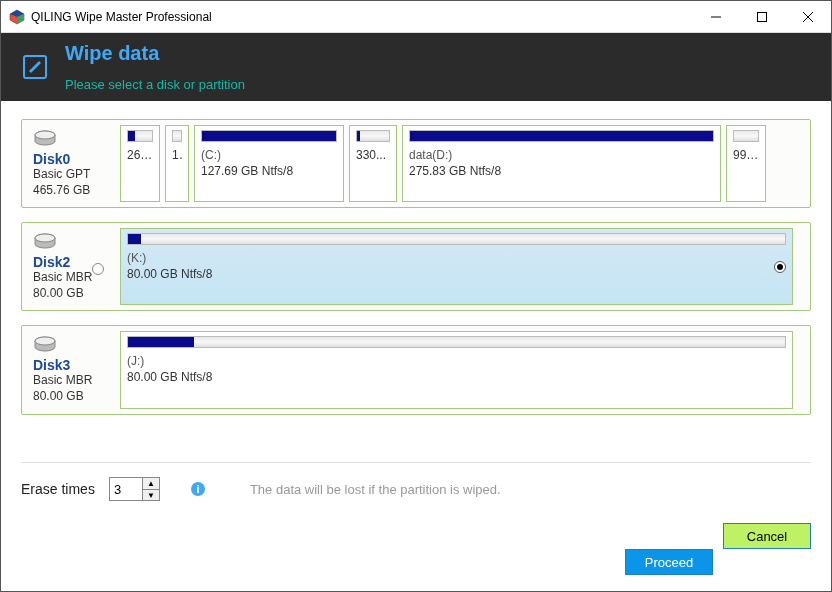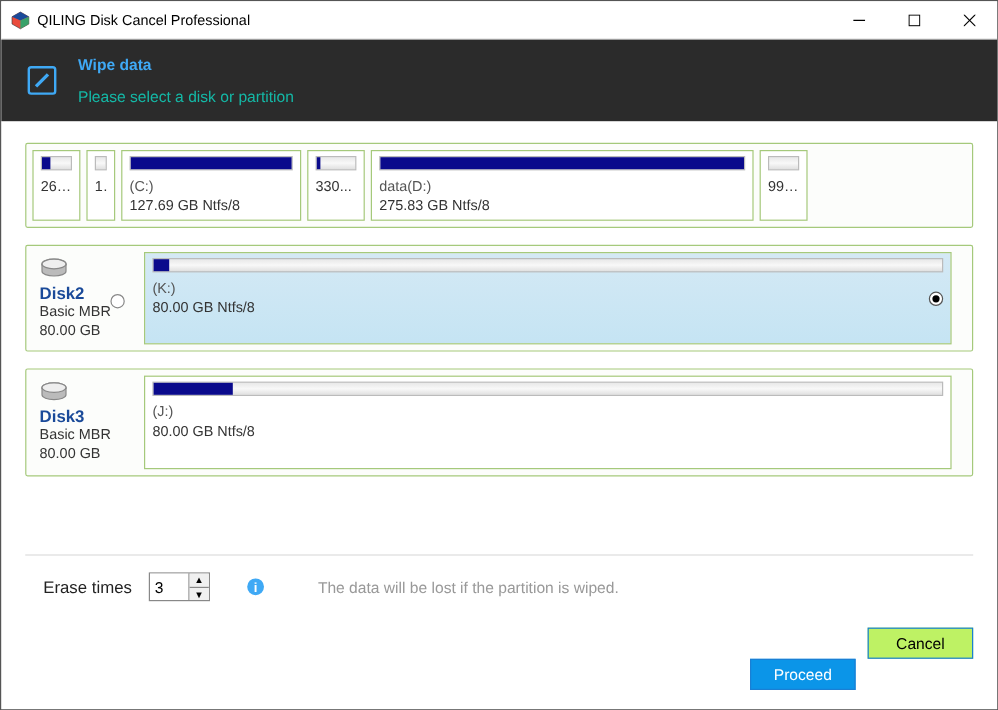--- a/index.html
+++ b/index.html
@@ -9,21 +9,21 @@
 .titlebar { height: 32px; display: flex; align-items: center; padding: 0 0 0 8px; background: #fff; border-bottom: 1px solid #ddd; }
 .titlebar .logo { width: 16px; height: 16px; margin-right: 6px; }
 .titlebar .title { font-size: 12px; color: #000; flex: 1; }
 .win-buttons { display: flex; height: 100%; }
 .win-btn { width: 46px; display: flex; align-items: center; justify-content: center; cursor: pointer; }
 .win-btn svg { stroke: #000; stroke-width: 1; fill: none; }
 
 
 .header { background: #2b2b2b; height: 68px; display: flex; align-items: center; padding: 0 20px; }
 .header-icon { width: 28px; height: 28px; margin-right: 16px; }
-.header-text h1 { color: #3fa9f5; font-size: 13px; font-weight: 600; }
+.header-text h1 { color: #3fa9f5; font-size: 20px; font-weight: 600; }
 .header-text p { color: #14b8a6; font-size: 13px; margin-top: 12px; }
 
 
 .main { padding: 18px 20px 0 20px; height: 400px; overflow: hidden; }
 .disk-row { border: 1px solid #a5c97b; border-radius: 2px; background: #fcfdfb; margin-bottom: 14px; padding: 5px; display: flex; gap: 5px; }
 .disk-cell { border: 1px solid #a5c97b; background: #fff; padding: 4px 6px; display: flex; flex-direction: column; justify-content: flex-start; }
 .disk-info { width: 88px; border: none; background: transparent; display: flex; flex-direction: row; }
 .disk-info-left { display: flex; flex-direction: column; }
 .disk-icon { width: 24px; height: 20px; margin-bottom: 2px; }
 .disk-name { color: #1a4a99; font-weight: 700; font-size: 14px; }
@@ -36,21 +36,21 @@
 
 .disk-cell.selected { background: linear-gradient(to bottom, #d4e9f5, #c5e4f3); position: relative; }
 .radio-dot { position: absolute; right: 6px; top: 50%; transform: translateY(-50%); width: 12px; height: 12px; border: 1px solid #555; border-radius: 50%; background: #fff; display: flex; align-items: center; justify-content: center; }
 .radio-dot::after { content: ""; width: 6px; height: 6px; background: #000; border-radius: 50%; }
 .radio-empty { width: 12px; height: 12px; border: 1px solid #888; border-radius: 50%; background: #fff; margin-top: 4px; align-self: center; }
 
 
 .footer { position: absolute; left: 0; right: 0; bottom: 0; padding: 0 20px 16px 20px; }
 .hr { border-top: 1px solid #ddd; margin-bottom: 14px; }
 .erase-row { display: flex; align-items: center; margin-bottom: 22px; }
-.erase-label { font-size: 14px; color: #222; margin-right: 14px; margin-left: 15px; }
+.erase-label { font-size: 14px; color: #222; margin-right: 14px; }
 .spinner { display: flex; border: 1px solid #888; height: 24px; }
 .spinner input { width: 32px; border: none; padding: 0 4px; font-size: 13px; outline: none; }
 .spinner .spin-btns { display: flex; flex-direction: column; border-left: 1px solid #888; }
 .spin-btn { width: 16px; height: 11px; display: flex; align-items: center; justify-content: center; background: #f0f0f0; cursor: pointer; font-size: 8px; }
 .spin-btn:last-child { border-top: 1px solid #888; }
 .info-icon { width: 16px; height: 16px; margin: 0 8px 0 30px; }
 .info-text { color: #999; font-size: 13px; margin-left: 36px; }
 .btn-row { display: flex; justify-content: flex-end; gap: 10px; }
 .btn { width: 88px; height: 26px; border: 1px solid #1a7fd4; font-size: 13px; cursor: pointer; display: flex; align-items: center; justify-content: center; }
 .btn.primary { background: #0b95e8; color: #fff; margin-top: 26px; }
@@ -58,21 +58,21 @@
 </style>
 </head>
 <body>
 
 <div class="titlebar">
   <svg class="logo" viewBox="0 0 16 16">
     <polygon points="8,1 15,5 15,11 8,15 1,11 1,5" fill="#e94b3c" stroke="#333" stroke-width="0.5"></polygon>
     <polygon points="8,1 15,5 8,8 1,5" fill="#1a4a99"></polygon>
     <polygon points="8,8 15,5 15,11 8,15" fill="#38a169"></polygon>
   </svg>
-  <span class="title">QILING Disk Cancel Professional</span>
+  <span class="title">QILING Wipe Master Professional</span>
   <div class="win-buttons">
     <div class="win-btn">
         <svg width="10" height="10">
           <line x1="0" y1="5" x2="10" y2="5"></line>
         </svg>
       </div>
     <div class="win-btn">
         <svg width="10" height="10">
           <rect x="0.5" y="0.5" width="9" height="9"></rect>
         </svg>
@@ -92,20 +92,33 @@
     <path d="M8 18 L18 8 L20 10 L10 20 Z" fill="#3fa9f5"></path>
   </svg>
   <div class="header-text">
     <h1>Wipe data</h1>
     <p>Please select a disk or partition</p>
   </div>
 </div>
 
 <div class="main" id="disk-container">
     <div class="disk-row">
+      <div class="disk-cell disk-info">
+    <div class="disk-info-left">
+      <svg class="disk-icon" viewBox="0 0 24 20">
+        <ellipse cx="12" cy="6" rx="10" ry="4" fill="#ddd" stroke="#888"></ellipse>
+        <path d="M2 6 v6 a10 4 0 0 0 20 0 v-6" fill="#bbb" stroke="#888"></path>
+        <ellipse cx="12" cy="6" rx="10" ry="4" fill="#eee" stroke="#888"></ellipse>
+      </svg>
+      <div class="disk-name">Disk0</div>
+      <div class="disk-sub">Basic GPT</div>
+      <div class="disk-sub">465.76 GB</div>
+    </div>
+
+  </div>
       <div class="disk-cell" style="width: 40px; min-width: 0px;">
       <div class="part-bar">
         <div class="part-fill" style="width:30%"></div>
       </div>
       <div class="part-label"></div>
       <div class="part-size">260...</div>
 
     </div>
       <div class="disk-cell" style="width: 24px; min-width: 0px;">
       <div class="part-bar">

